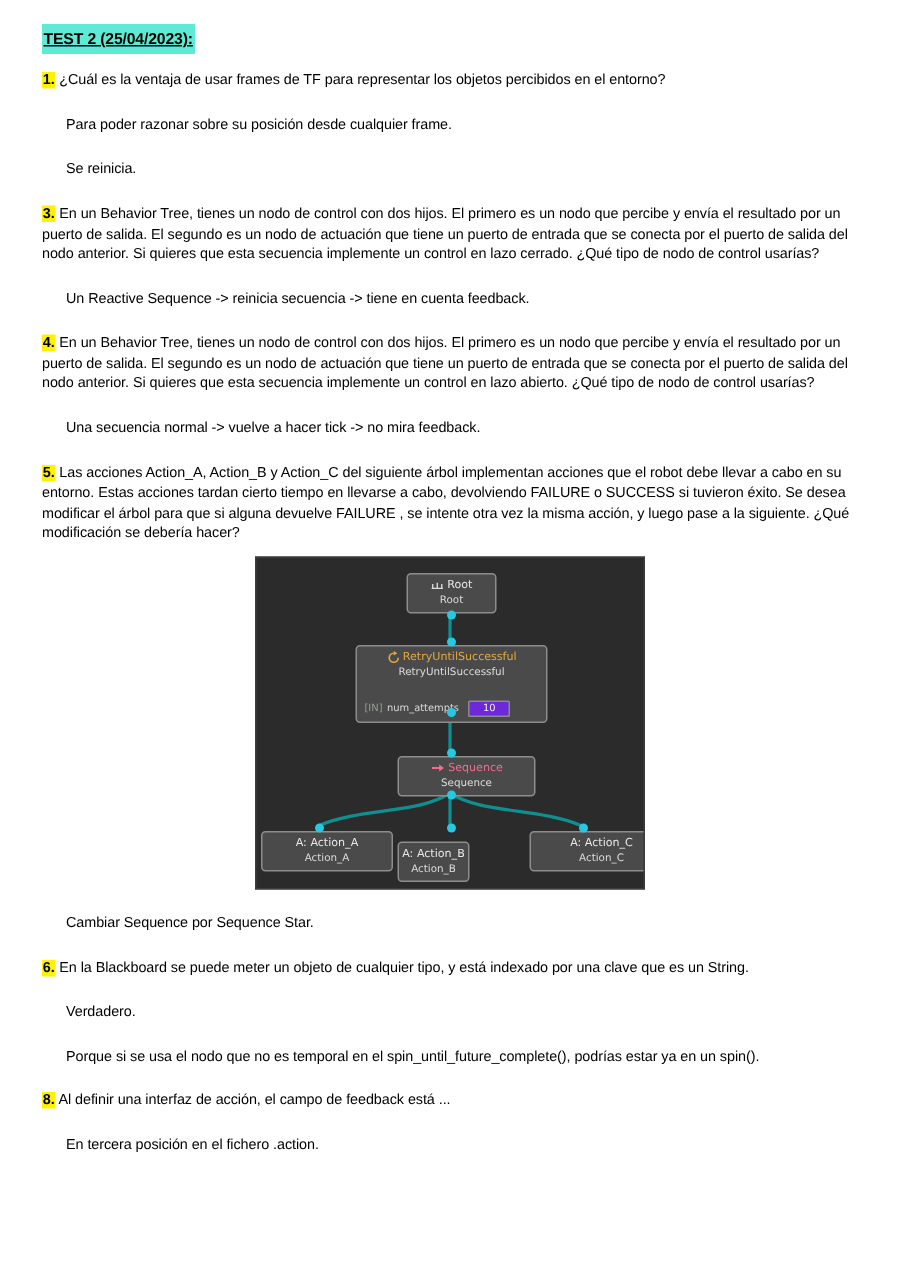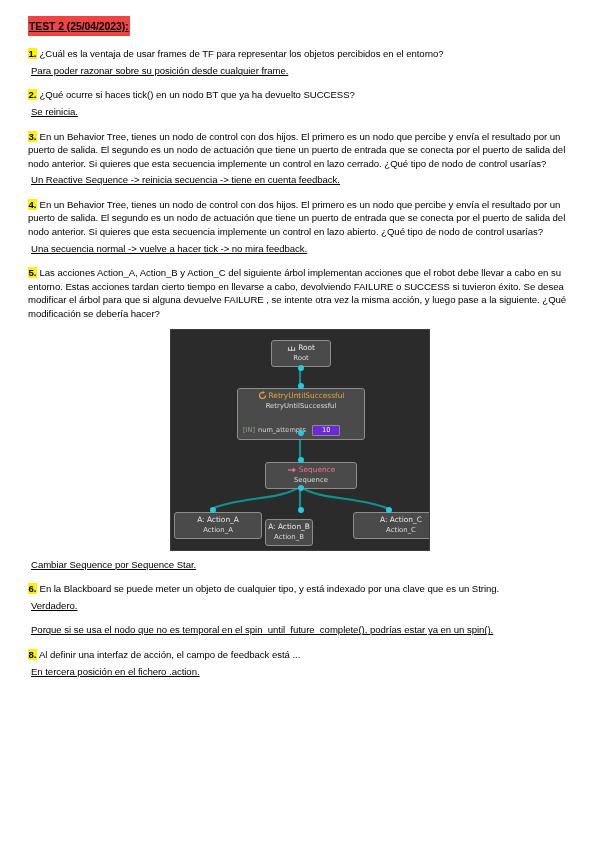--- a/index.html
+++ b/index.html
@@ -25,21 +25,21 @@
 
   
   .doc-title {
     font-size: 10.5px;
     font-weight: bold;
     letter-spacing: -0.1px;
     margin: 0 0 14px 0;
     line-height: 1.25;
   }
   .doc-title .hl-title {
-    background: #ef4444;
+    background: #5eead4;
     text-decoration: underline;
     padding: 4px 1px;
   }
 
   
   .qblock {
     margin: 0 0 11px 0;
   }
   .qline {
     font-size: 9.6px;
@@ -51,22 +51,21 @@
   .qnum {
     background: #fff200;
     font-weight: bold;
     padding: 0 0.5px;
   }
   .qtext { }
   .ansline {
     font-size: 9.6px;
     line-height: 13.6px;
     letter-spacing: -0.05px;
-    margin: 3px;
-    text-decoration: underline;
+    margin: 16px;
   }
 
   
   .figure-wrap {
     margin: 8px 0 7px 0;
     display: flex;
     justify-content: flex-start;
     padding-left: 142px;
   }
   .bt-canvas {
@@ -160,24 +159,20 @@
 
   <div class="qblock">
     <p class="qline">
       <span class="qnum">1.</span>
       <span class="qtext">¿Cuál es la ventaja de usar frames de TF para representar los objetos percibidos en el entorno?</span>
     </p>
     <p class="ansline">Para poder razonar sobre su posición desde cualquier frame.</p>
   </div>
 
   <div class="qblock">
-    <p class="qline">
-      <span class="qnum">2.</span>
-      <span class="qtext">¿Qué ocurre si haces tick() en un nodo BT que ya ha devuelto SUCCESS?</span>
-    </p>
     <p class="ansline">Se reinicia.</p>
   </div>
 
   <div class="qblock">
     <p class="qline">
       <span class="qnum">3.</span>
       <span class="qtext">En un Behavior Tree, tienes un nodo de control con dos hijos. El primero es un nodo que percibe y envía el resultado por un puerto de salida. El segundo es un nodo de actuación que tiene un puerto de entrada que se conecta por el puerto de salida del nodo anterior. Si quieres que esta secuencia implemente un control en lazo cerrado. ¿Qué tipo de nodo de control usarías?</span>
     </p>
     <p class="ansline">Un Reactive Sequence -&gt; reinicia secuencia -&gt; tiene en cuenta feedback.</p>
   </div>

